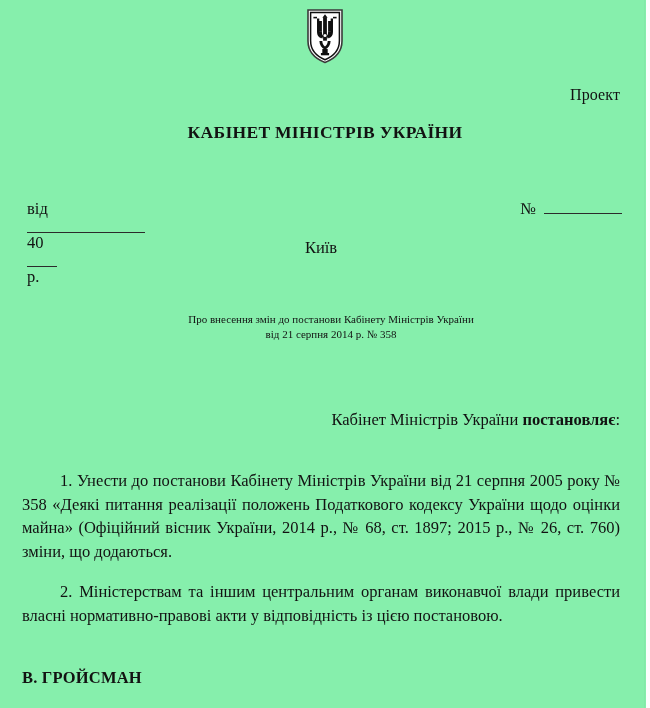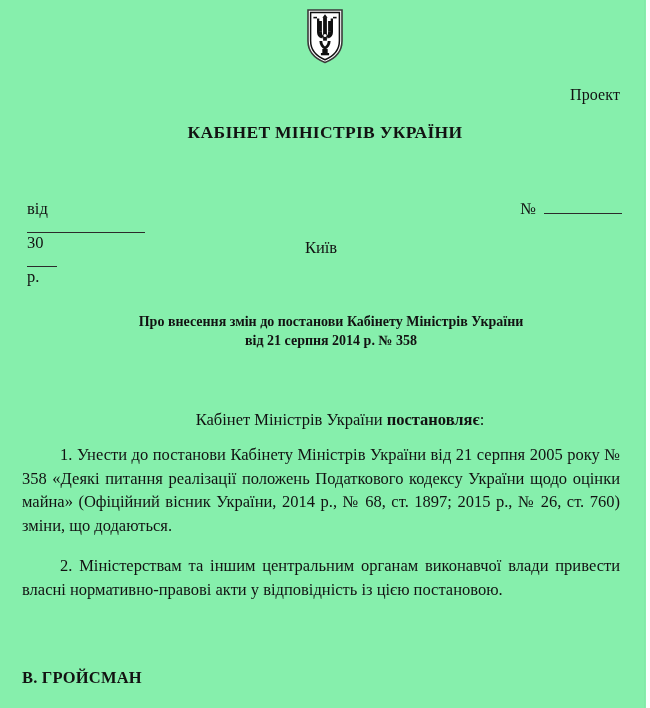--- a/index.html
+++ b/index.html
@@ -143,43 +143,43 @@
     font-size: 16.5px;
   }
 
   
   .subject {
     position: absolute;
     left: 72px;
     right: 60px;
     top: 312px;
     text-align: center;
-    font-weight: bold;
-    font-size: 14px;
+    font-weight: normal;
+    font-size: 11px;
     line-height: 1.38;
   }
 
   
   .body-block {
     position: absolute;
     left: 22px;
     right: 30px;
     top: 408px;
     font-size: 16.5px;
     line-height: 1.42;
   }
   .body-block p {
     margin: 0 0 17px 0;
     text-align: justify;
     text-indent: 38px;
   }
   .body-block p.lead {
     text-indent: 38px;
-    margin-bottom: 12px;
-    text-align: center;
+    margin-bottom: 38px;
+    text-align: right;
   }
   .body-block p:last-child {
     margin-bottom: 8px;
   }
   .b {
     font-weight: bold;
   }
 
   
   .signature {
@@ -242,21 +242,21 @@
   </div>
 
   <div class="draft-label">Проект</div>
 
   <div class="org-title">КАБІНЕТ МІНІСТРІВ УКРАЇНИ</div>
 
 
   <div class="date-line">
     <span>від</span>
     <span class="blank-long"></span>
-    <span>30</span>
+    <span>40</span>
     <span class="blank-short"></span>
     <span>р.</span>
   </div>
 
   <div class="number-line">
     <span>№</span>
     <span class="blank-num"></span>
   </div>
 
   <div class="city">Київ</div>

